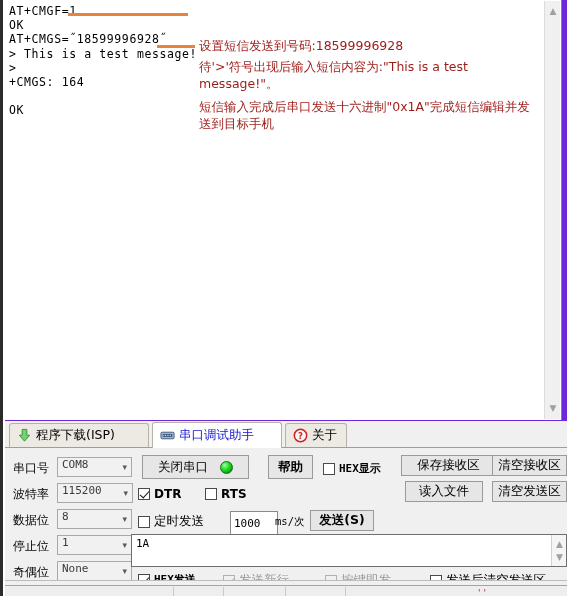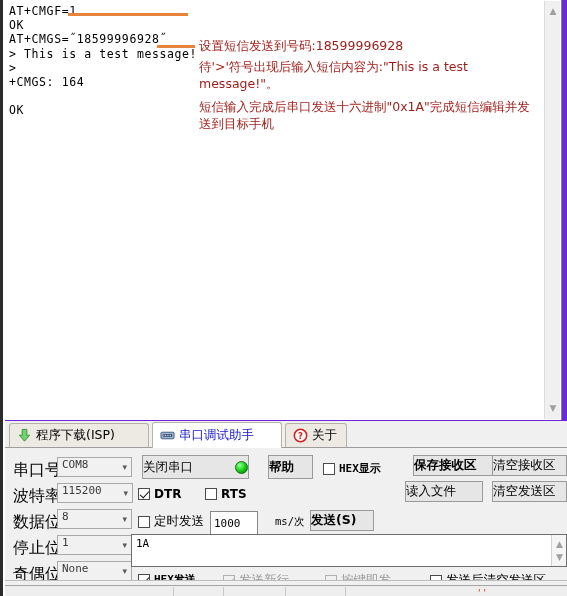--- a/index.html
+++ b/index.html
@@ -144,21 +144,21 @@
     left: 5px; top: 448px;
     width: 562px;
     height: 137px;
     background: #f0f0f0;
     box-sizing: border-box;
   }
 
   .lbl {
     position: absolute;
     font-family: "DejaVu Sans", "Liberation Sans", sans-serif;
-    font-size: 16px;
+    font-size: 12px;
     color: #000;
     white-space: nowrap;
   }
 
   
   .combo {
     position: absolute;
     height: 20px;
     background: #f1f1f1;
     border: 1px solid #a9a9a9;
@@ -180,21 +180,21 @@
   }
 
   
   .btn {
     position: absolute;
     background: #e6e6e6;
     border: 1px solid #9a9a9a;
     box-sizing: border-box;
     display: flex;
     align-items: center;
-    justify-content: space-between;
+    justify-content: center;
     gap: 12px;
     font-family: "DejaVu Sans", "Liberation Sans", sans-serif;
     font-size: 12.5px;
     color: #000;
     white-space: nowrap;
   }
   .btn.bold { font-weight: bold; }
 
   .led {
     width: 13px; height: 13px;
@@ -425,21 +425,21 @@
 
     <div class="btn bold" style="left:263px; top:7px; width:45px; height:24px;">
       <span>帮助</span>
     </div>
 
     <div class="chk" style="left:318px; top:13px;">
       <span class="box"></span>
       <span class="mono">HEX显示</span>
     </div>
 
-    <div class="btn" style="left:408px; top:7px; width:95px; height:21px;font-weight:bold;">
+    <div class="btn" style="left:396px; top:7px; width:95px; height:21px;">
       <span>保存接收区</span>
     </div>
     <div class="btn" style="left:487px; top:7px; width:75px; height:21px;">
       <span>清空接收区</span>
     </div>
     <div class="btn" style="left:487px; top:33px; width:75px; height:21px;">
       <span>清空发送区</span>
     </div>
     <div class="btn" style="left:400px; top:33px; width:78px; height:21px;">
       <span>读入文件</span>
@@ -451,21 +451,21 @@
     </div>
     <div class="chk" style="left:200px; top:39px;">
       <span class="box"></span>
       <span class="bold">RTS</span>
     </div>
 
     <div class="chk" style="left:133px; top:65px;">
       <span class="box"></span>
       <span>定时发送</span>
     </div>
-    <div class="txtbox" style="left:205px; top:63px; width:48px; height:25px;">
+    <div class="txtbox" style="left:225px; top:63px; width:48px; height:25px;">
       <span>1000</span>
     </div>
     <div class="lbl mini-mono" style="left:270px; top:67px;">ms/次</div>
     <div class="btn bold" style="left:305px; top:62px; width:64px; height:21px;">
       <span>发送(S)</span>
     </div>
 
     <div id="send-area">
       <div class="value">1A</div>
       <div id="send-scroll">

